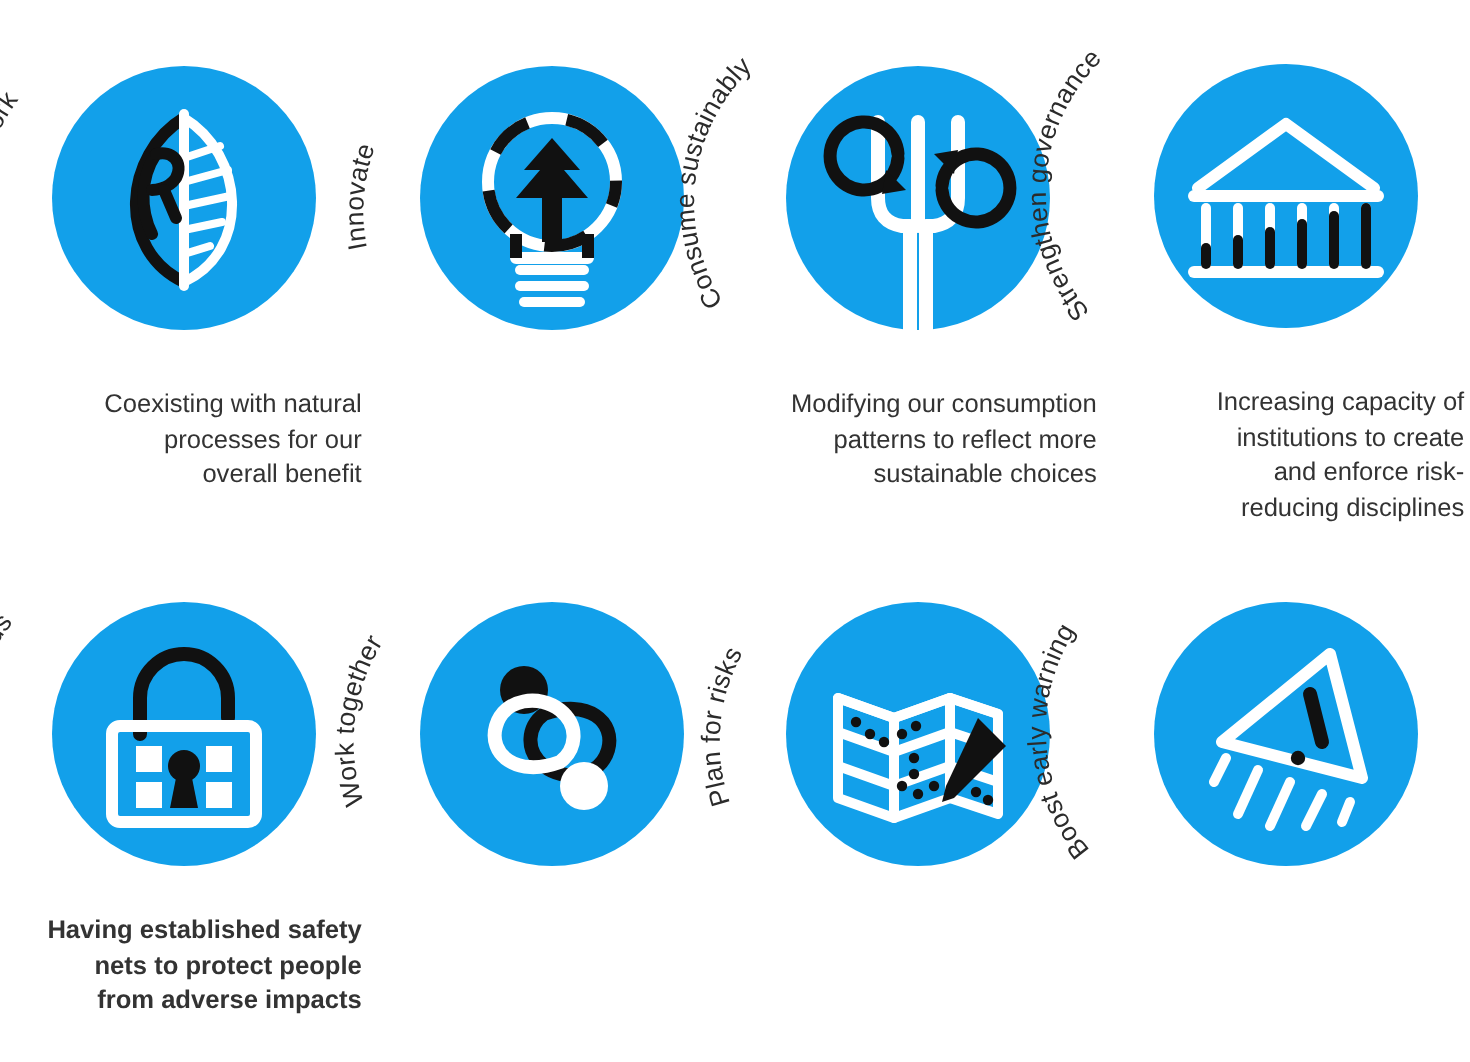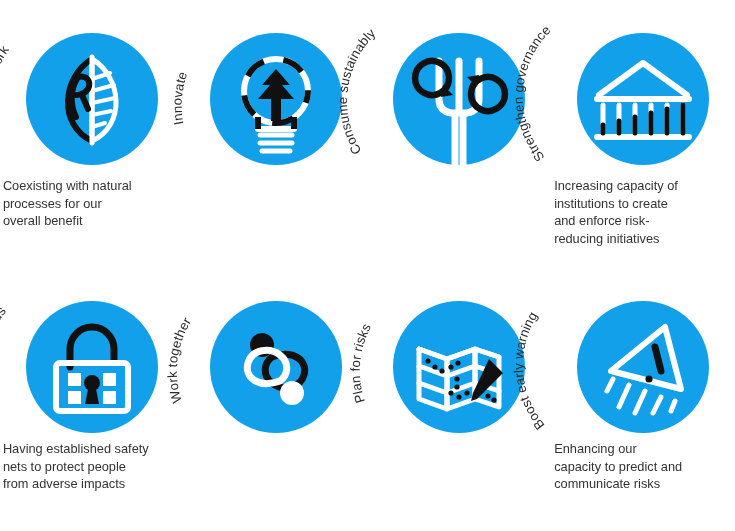--- a/index.html
+++ b/index.html
@@ -79,30 +79,31 @@
     overflow: visible;
   }
   .arc-label text {
     font-family: "Liberation Sans", sans-serif;
     font-size: 13.2px;
     fill: #2b2b2b;
     letter-spacing: 0.1px;
   }
   .caption {
     width: 178px;
-    margin: 0 auto;
-    text-align: left;
+    margin: 16px auto;
+    text-align: right;
     font-size: 12.8px;
     line-height: 17.5px;
     color: #333333;
     white-space: pre-line;
     padding-top: 2px;
   }
   .row2 .caption {
     padding-top: 2px;
+    font-weight: bold;
   }
 </style>
 </head>
 <body>
 
 <div class="board">
   <div class="grid">
 
     <div class="cell row1">
       <div class="badge">
@@ -174,20 +175,23 @@
             <path d="M84 54 L 74 44 L 86 42 Z" fill="#111111"></path>
           </svg>
           <svg class="arc-label" viewBox="0 0 224 224">
             <defs>
               <path id="arcpath2" d="M 16 160 A 92 92 0 0 1 118 20" fill="none"></path>
             </defs>
             <text><textPath href="#arcpath2" startOffset="1%">Consume sustainably</textPath></text>
           </svg>
         </div>
       </div>
+      <div class="caption">Modifying our consumption
+patterns to reflect more
+sustainable choices</div>
     </div>
 
     <div class="cell row1">
       <div class="badge">
         <div class="disc-wrap">
           <div class="disc"></div>
           <svg class="icon-svg" viewBox="0 0 132 132">
             <path d="M22 62 L 66 30 L 110 62" fill="none" stroke="#FFFFFF" stroke-width="6" stroke-linejoin="round" stroke-linecap="round"></path>
             <line x1="20" y1="66" x2="112" y2="66" stroke="#FFFFFF" stroke-width="6" stroke-linecap="round"></line>
             <line x1="20" y1="104" x2="112" y2="104" stroke="#FFFFFF" stroke-width="6" stroke-linecap="round"></line>
@@ -208,21 +212,21 @@
             <defs>
               <path id="arcpath3" d="M 14 164 A 92 92 0 0 1 116 18" fill="none"></path>
             </defs>
             <text><textPath href="#arcpath3" startOffset="0%">Strengthen governance</textPath></text>
           </svg>
         </div>
       </div>
       <div class="caption">Increasing capacity of
 institutions to create
 and enforce risk-
-reducing initiatives</div>
+reducing disciplines</div>
     </div>
 
     <div class="cell row2">
       <div class="badge">
         <div class="disc-wrap">
           <div class="disc"></div>
           <svg class="icon-svg" viewBox="0 0 132 132">
             <path d="M44 66 L 44 48 A 22 22 0 0 1 88 48 L 88 58" fill="none" stroke="#111111" stroke-width="7" stroke-linecap="round"></path>
             <rect x="30" y="62" width="72" height="48" rx="4" fill="none" stroke="#FFFFFF" stroke-width="6"></rect>
             <rect x="42" y="72" width="13" height="13" fill="#FFFFFF"></rect>
@@ -322,19 +326,16 @@
             </g>
           </svg>
           <svg class="arc-label" viewBox="0 0 224 224">
             <defs>
               <path id="arcpath7" d="M 14 164 A 92 92 0 0 1 116 18" fill="none"></path>
             </defs>
             <text><textPath href="#arcpath7" startOffset="0%">Boost early warning</textPath></text>
           </svg>
         </div>
       </div>
-      <div class="caption">Enhancing our
-capacity to predict and
-communicate risks</div>
     </div>
 
   </div>
 </div>
 
 </body></html>

